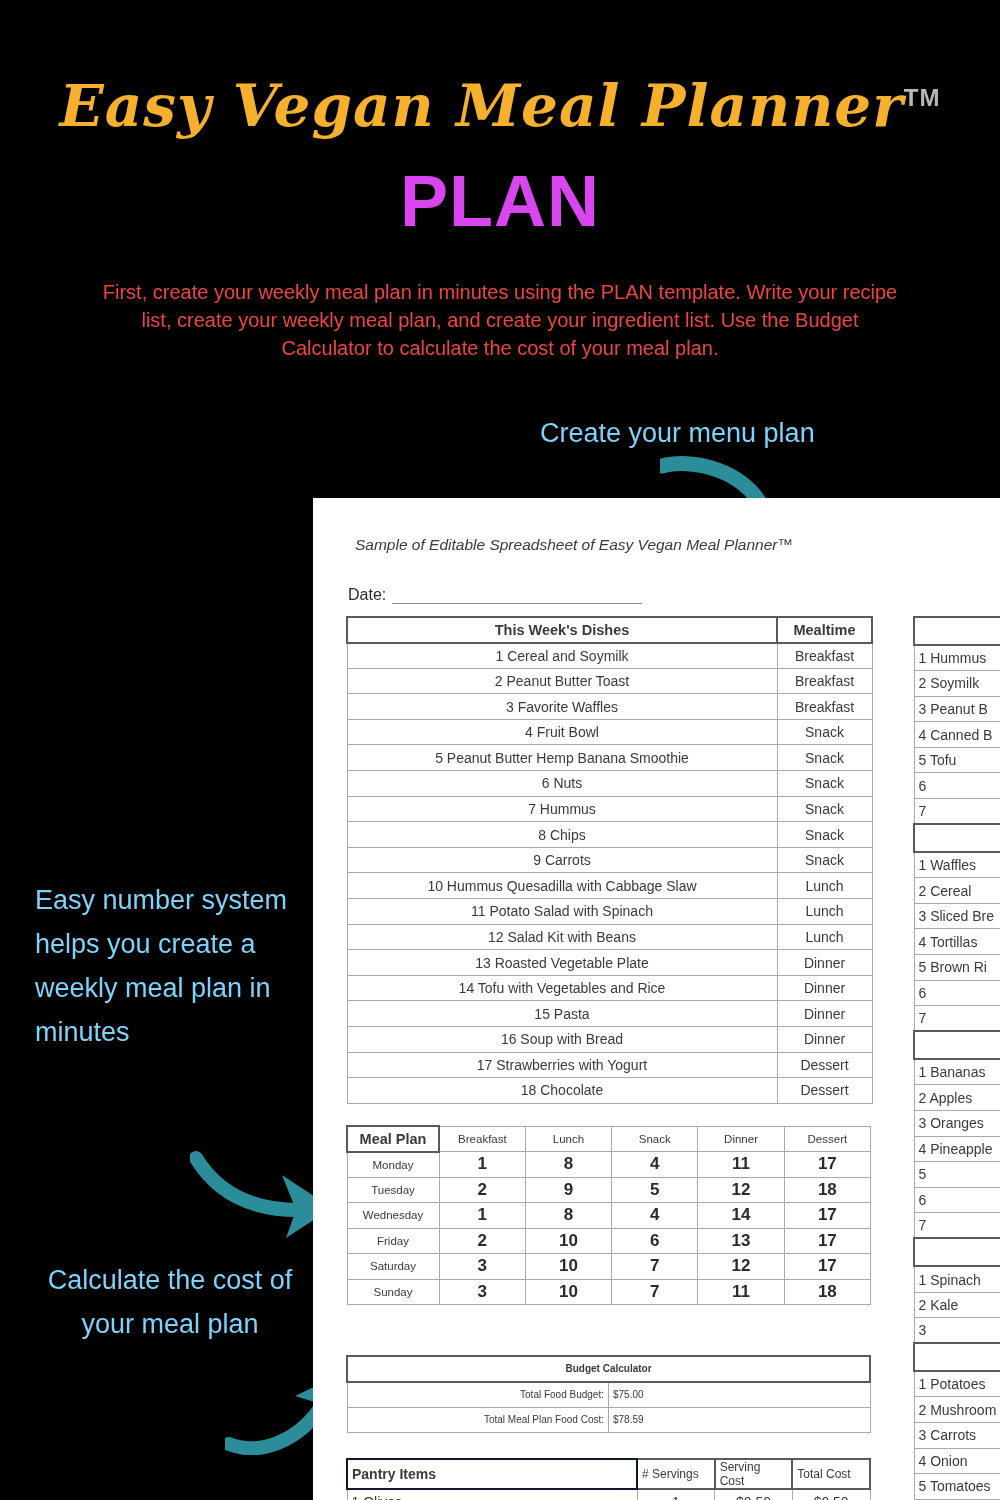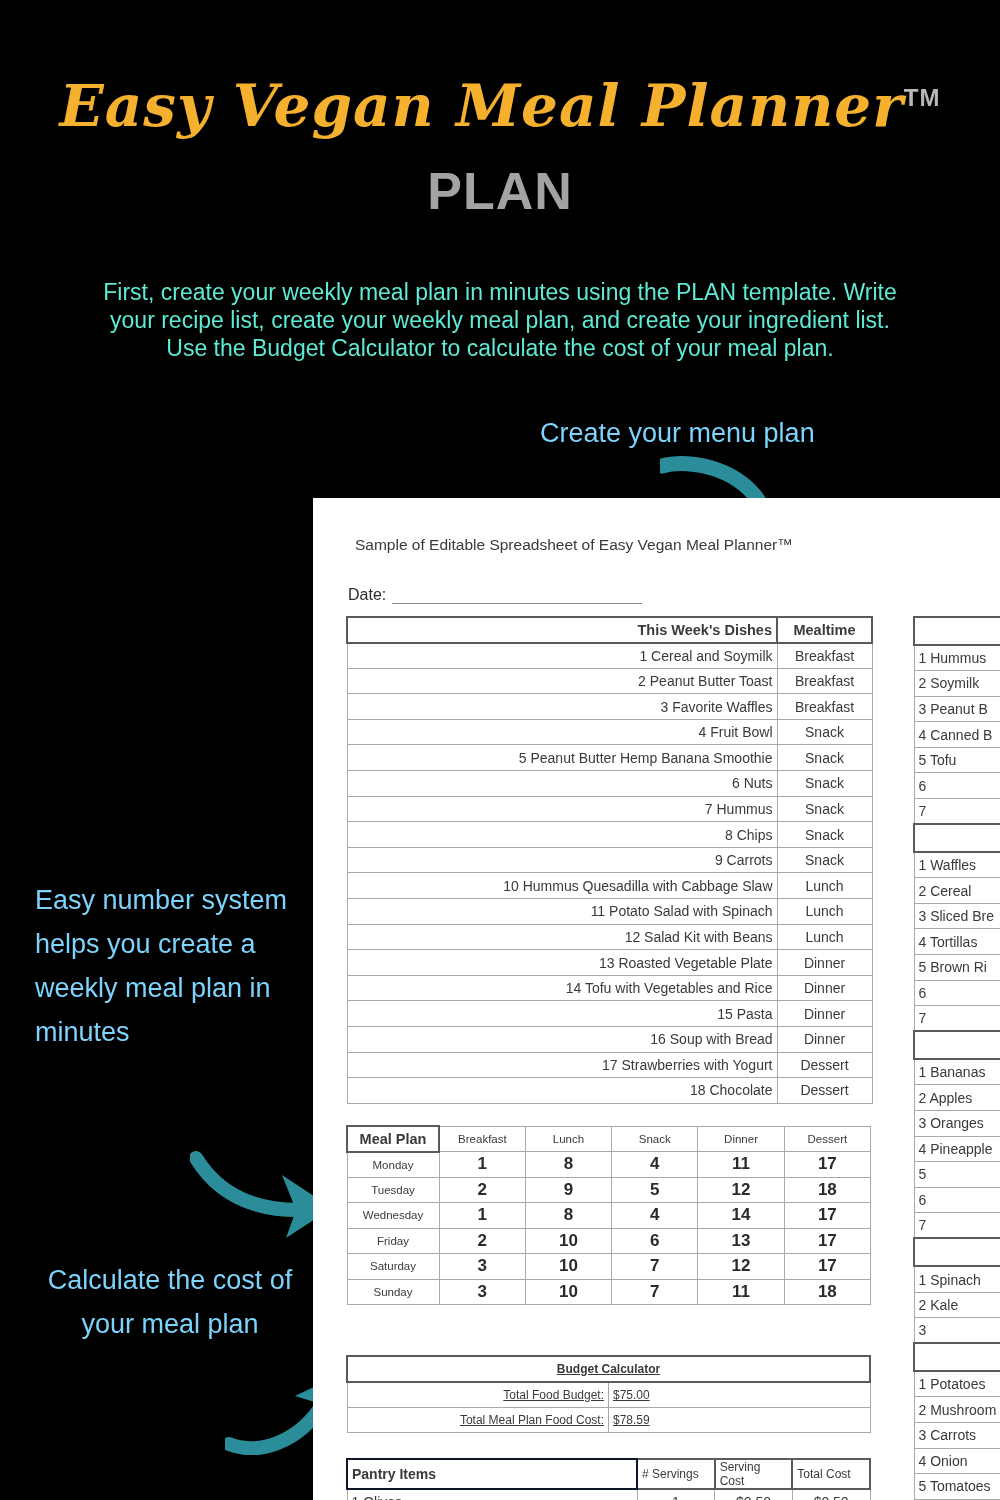--- a/index.html
+++ b/index.html
@@ -22,28 +22,28 @@
     letter-spacing: 1px;
     color: #F5B02E;
     white-space: nowrap;
   }
   .brand-title .tm {
     font-size: 24px; color: #b8b8b8; vertical-align: super;
     font-style: normal; font-family: "Liberation Sans", sans-serif;
   }
   .plan-title {
     position: absolute; left: 0; top: 165px; width: 1000px;
-    text-align: center; color: #a3a3a3;
-    font-size: 52px; font-weight: bold; letter-spacing: 1px;
+    text-align: center; color: #d946ef;
+    font-size: 72px; font-weight: bold; letter-spacing: 1px;
     line-height: 1;
   }
   .intro {
     position: absolute; left: 95px; top: 278px; width: 810px;
-    text-align: center; color: #5eead4;
-    font-size: 23px; line-height: 28px; font-weight: 500;
+    text-align: center; color: #ef4444;
+    font-size: 20px; line-height: 28px; font-weight: 500;
   }
 
   
   .ann {
     position: absolute; color: #7dd3fc; font-weight: 500;
   }
   .ann-menu {
     left: 540px; top: 418px; width: 400px;
     font-size: 27px; text-align: left; white-space: nowrap;
   }
@@ -68,21 +68,21 @@
   .arrow-up { left: 225px; top: 1370px; }
 
   
   .sheet {
     position: absolute; left: 313px; top: 498px;
     width: 687px; height: 1002px; background: #ffffff;
     overflow: hidden;
   }
   .sheet-title {
     position: absolute; left: 42px; top: 38px;
-    font-size: 15.5px; color: #3a3a3a; white-space: nowrap;
+    font-size: 15.5px; color: #3a3a3a; white-space: nowrap; font-style: italic;
   }
   .date-row {
     position: absolute; left: 35px; top: 88px;
     font-size: 16px; color: #2b2b2b; display: flex; align-items: flex-end; gap: 6px;
   }
   .date-line { display: inline-block; width: 250px; border-bottom: 1.5px solid #8a8a8a; height: 13px; }
 
   table.grid { border-collapse: collapse; table-layout: fixed; }
   table.grid td, table.grid th {
     border: 1px solid #a9a9a9;
@@ -90,35 +90,35 @@
     color: #3a3a3a;
     padding: 0 4px;
   }
 
   
   .dishes {
     position: absolute; left: 33px; top: 118px; width: 525px;
   }
   .dishes td { height: 25.6px; font-size: 14px; }
   .dishes .hdr { text-align: center; font-weight: bold; font-size: 14.5px; border: 2px solid #5a5a5a; }
-  .dishes .c-name { width: 430px; text-align: right; }
+  .dishes .c-name { width: 430px; text-align: center; }
   .dishes .c-meal { width: 95px; text-align: center; }
 
   
   .mealplan { position: absolute; left: 33px; top: 627px; width: 525px; }
   .mealplan td { height: 25.5px; }
   .mealplan thead td { font-size: 11.5px; text-align: center; color: #3a3a3a; }
   .mealplan thead td.mp-corner { font-size: 14.5px; font-weight: bold; border: 2px solid #5a5a5a; }
   .mealplan tbody td.day { font-size: 11.5px; text-align: center; }
   .mealplan tbody td.num { font-size: 17px; text-align: center; font-weight: bold; color: #2b2b2b; }
   .mealplan col.c0 { width: 92px; }
 
   
   .budget { position: absolute; left: 33px; top: 857px; width: 525px; }
-  .budget td { height: 25.5px; font-size: 12px; text-decoration: underline; }
+  .budget td { height: 25.5px; font-size: 10px; }
   .budget .b-title { text-align: center; font-weight: bold; border: 2px solid #5a5a5a; }
   .budget .b-label { text-align: right; width: 385px; }
   .budget .b-val { text-align: left; }
 
   
   .pantry { position: absolute; left: 33px; top: 960px; width: 525px; }
   .pantry td { height: 26px; font-size: 14px; }
   .pantry .p-hdr { text-align: center; font-weight: bold; border: 2px solid #0f172a; }
   .pantry .p-sub { text-align: left; font-size: 12px; border: 2px solid #5a5a5a; }
   .pantry .p-name { width: 290px; text-align: left; }

